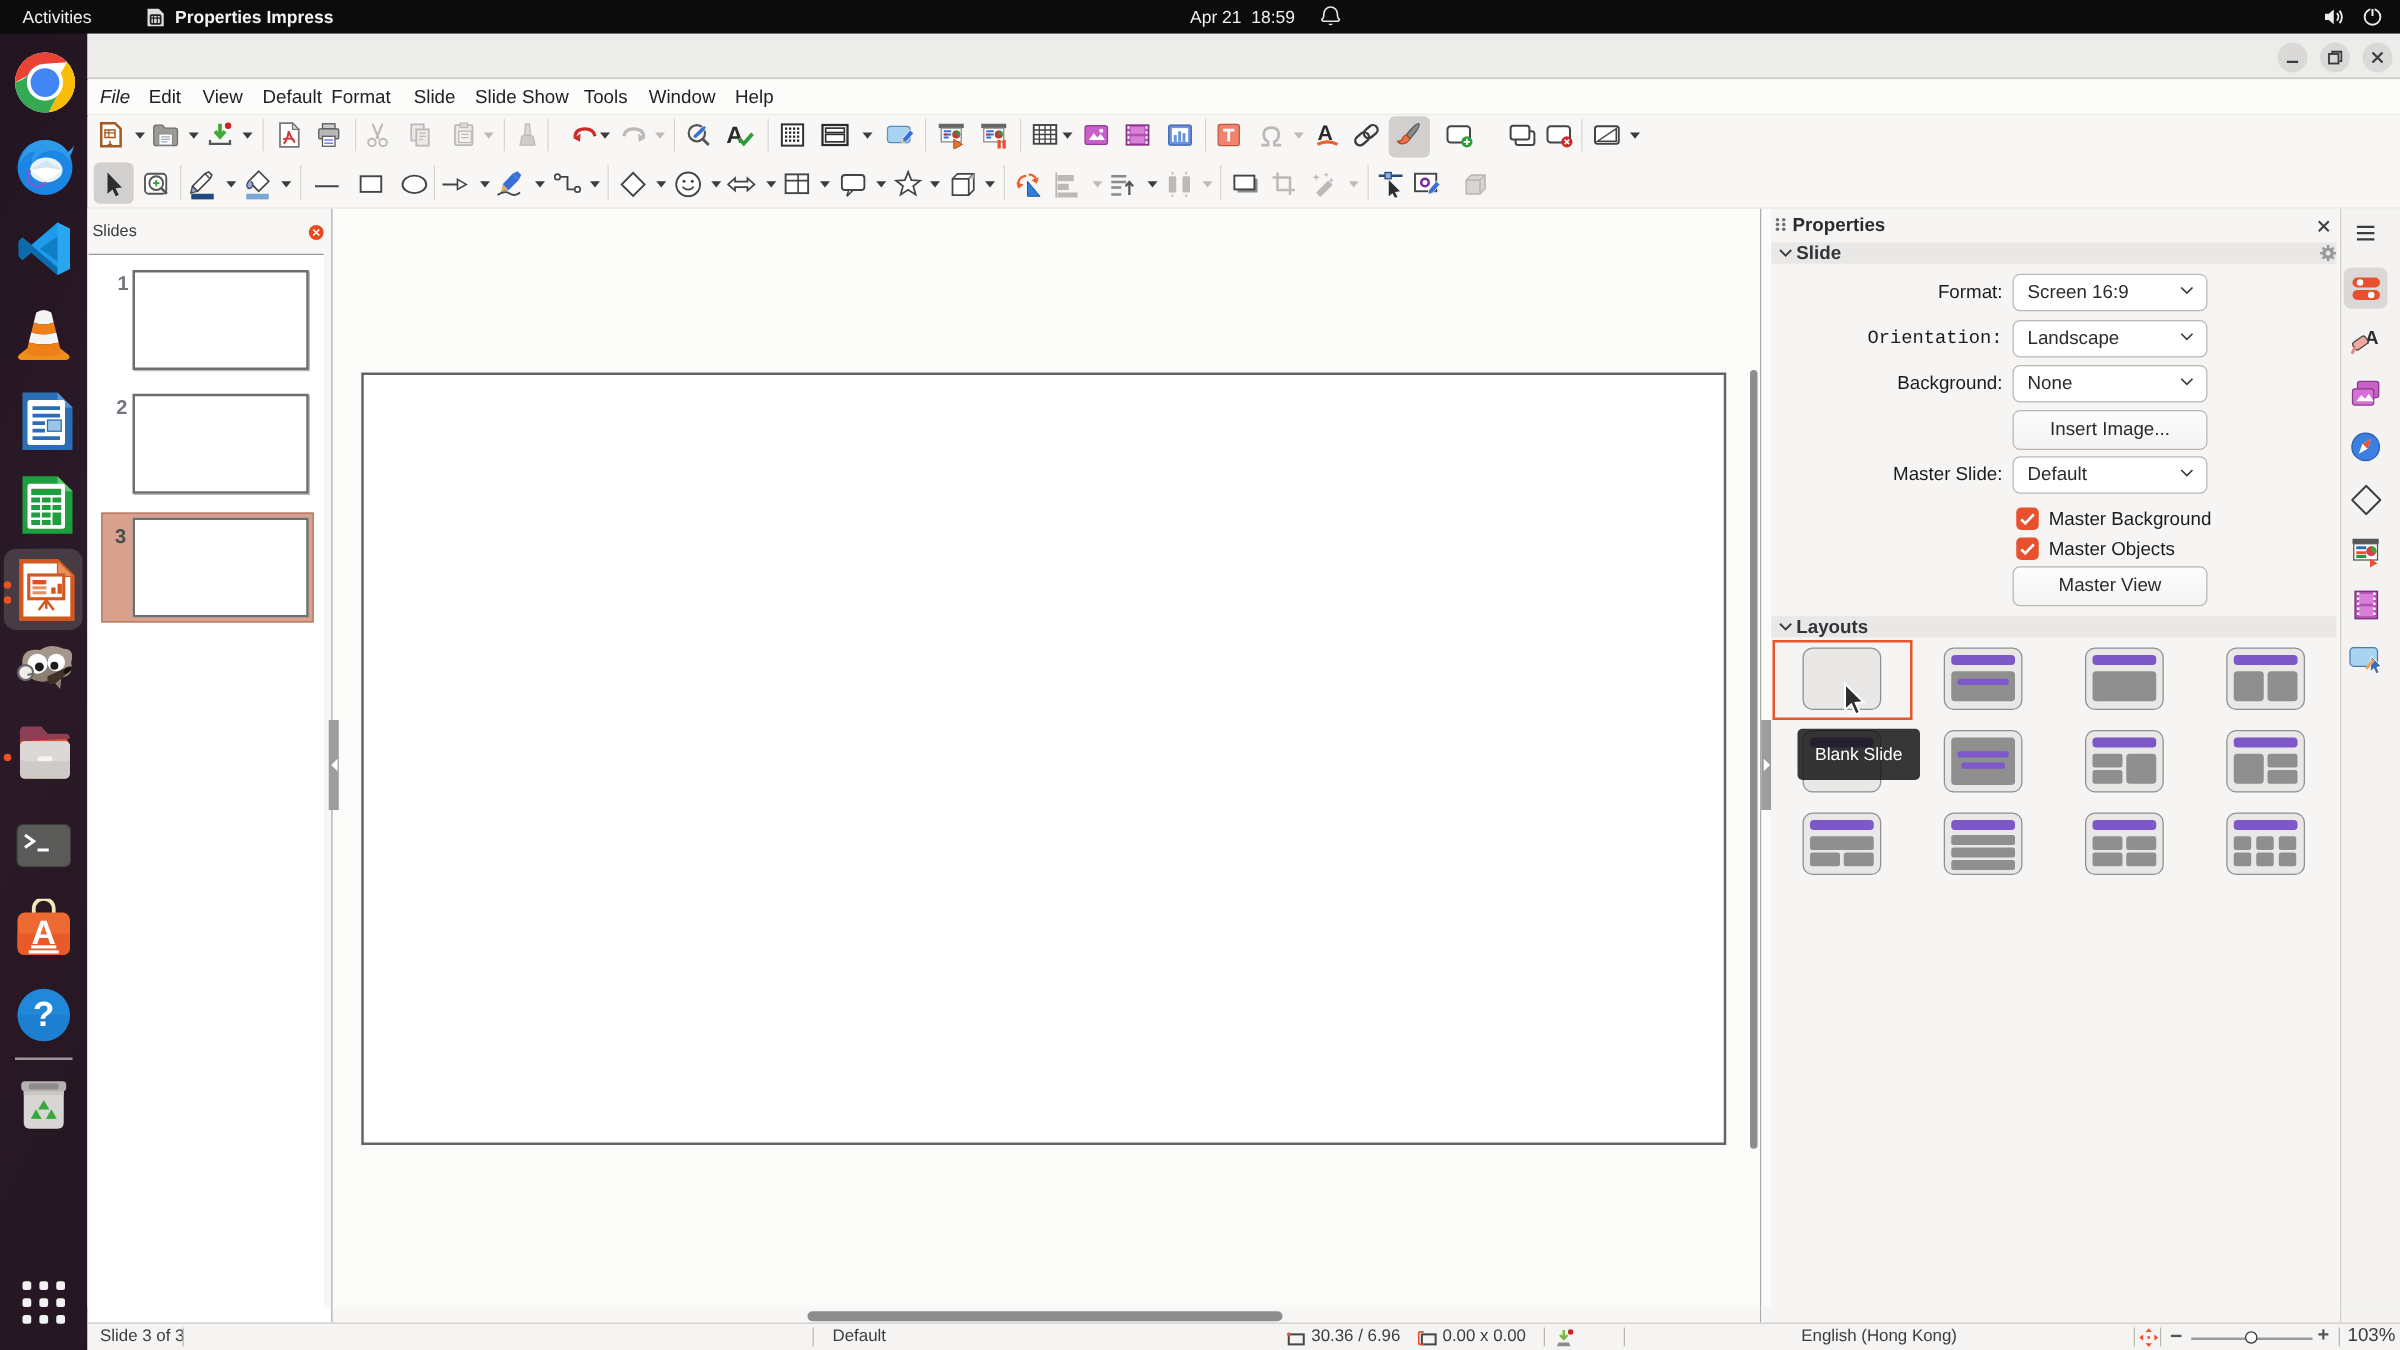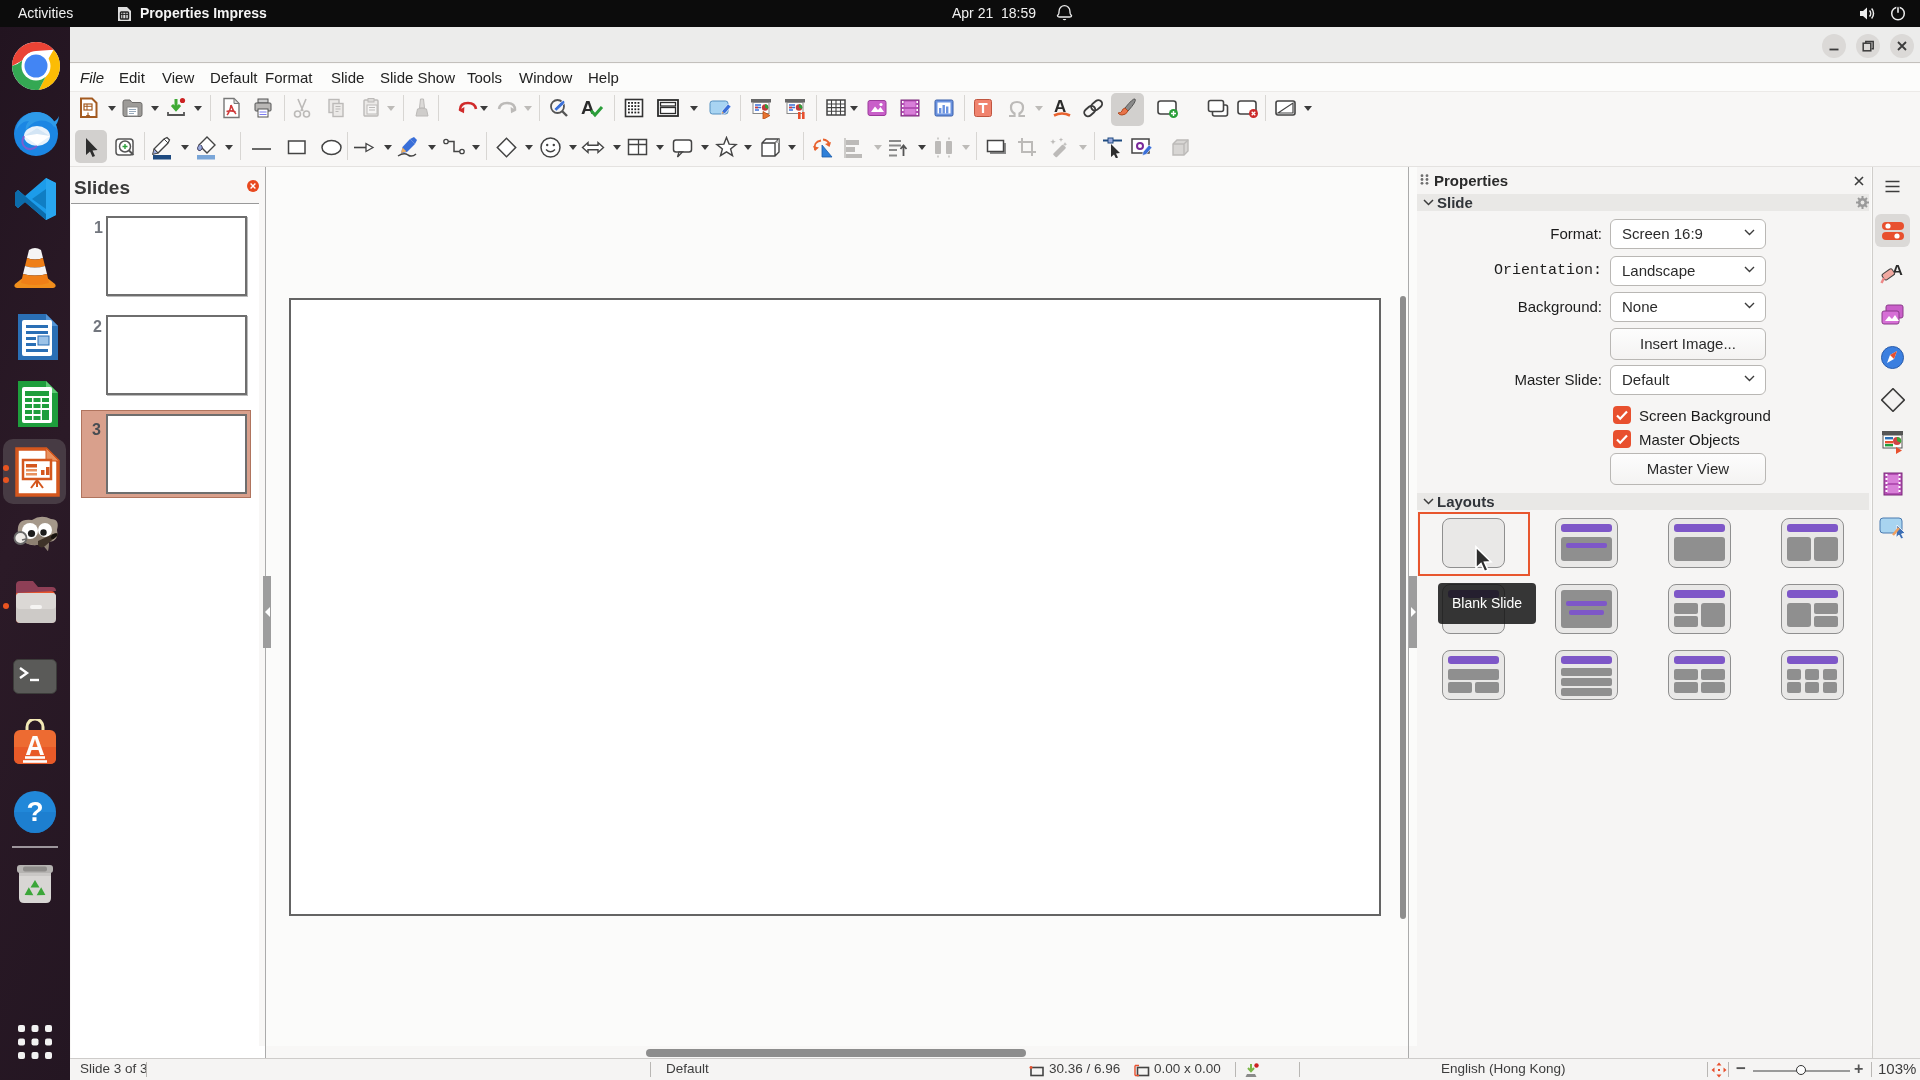--- a/index.html
+++ b/index.html
@@ -629,21 +629,21 @@
 <path d="M14 13 l6 -7 l3 2.5 l-6 7 l-3.5 1 z" fill="#3a6fd8" stroke="#fff" stroke-width="0.6" transform="translate(-1,3)"></path>
       </svg>
     <svg class="abs" style="left:1099px; top:8px;" width="24" height="22" viewBox="0 0 24 22">
         <path d="M4 8 l4 -4 h11 v11 l-4 4 h-11 z" fill="#d8d6d4" stroke="#bcbab8" stroke-width="1.4"></path>
 <path d="M4 8 h11 v11 M15 8 l4 -4" fill="none" stroke="#bcbab8" stroke-width="1.4"></path>
       </svg>
   </div>
 
   <div id="main">
     <div id="slidespanel">
-      <div style="position:absolute; left:4px; top:10px; font-size:19px; font-weight:bold; color:#3a3a3a;">Slides</div>
+      <div style="position:absolute; left:4px; top:10px; font-size:13px; font-weight:normal; color:#3a3a3a;">Slides</div>
       <svg class="abs" style="left:177px; top:13px;" width="12" height="12" viewBox="0 0 12 12">
         <circle cx="6" cy="6" r="6" fill="#e8491f"></circle>
         <path d="M3.6 3.6 l4.8 4.8 M8.4 3.6 l-4.8 4.8" stroke="#fff" stroke-width="1.4"></path>
       </svg>
       <div id="slidelist"></div>
       <div class="thumb" style="top:49px;"></div>
       <div class="tnum" style="left:24px; top:52px;">1</div>
       <div class="thumb" style="top:148px;"></div>
       <div class="tnum" style="left:23px; top:151px;">2</div>
       <div style="position:absolute; left:11px; top:243px; width:170px; height:88px; background:#d9a08c; border:1px solid #b0745e;"></div>
@@ -713,21 +713,21 @@
       <div class="pbtn" style="top:161px;">Insert Image...</div>
       <div class="plabel" style="left:65px; top:204px;">Master Slide:</div>
       <div class="combo" style="top:198px;">Default<svg class="chev" width="11" height="7" viewBox="0 0 11 7">
             <path d="M1 1 l4.5 4.5 L10 1" fill="none" stroke="#3c3c3c" stroke-width="1.4"></path>
           </svg></div>
       <div class="cbox" style="top:239px;">
           <svg width="18" height="18" viewBox="0 0 18 18">
             <path d="M4 9.5 l3.2 3.2 L14 5.5" fill="none" stroke="#fff" stroke-width="2.2"></path>
           </svg>
         </div>
-      <div class="clabel" style="top:240px;">Screen Background</div>
+      <div class="clabel" style="top:240px;">Master Background</div>
       <div class="cbox" style="top:263px;">
           <svg width="18" height="18" viewBox="0 0 18 18">
             <path d="M4 9.5 l3.2 3.2 L14 5.5" fill="none" stroke="#fff" stroke-width="2.2"></path>
           </svg>
         </div>
       <div class="clabel" style="top:264px;">Master Objects</div>
       <div class="pbtn" style="top:286px;">Master View</div>
       <div class="phead" style="top:326px;">
         <svg class="abs" style="left:6px; top:5px;" width="11" height="7" viewBox="0 0 11 7">
             <path d="M1 1 l4.5 4.5 L10 1" fill="none" stroke="#3c3c3c" stroke-width="1.5"></path>

